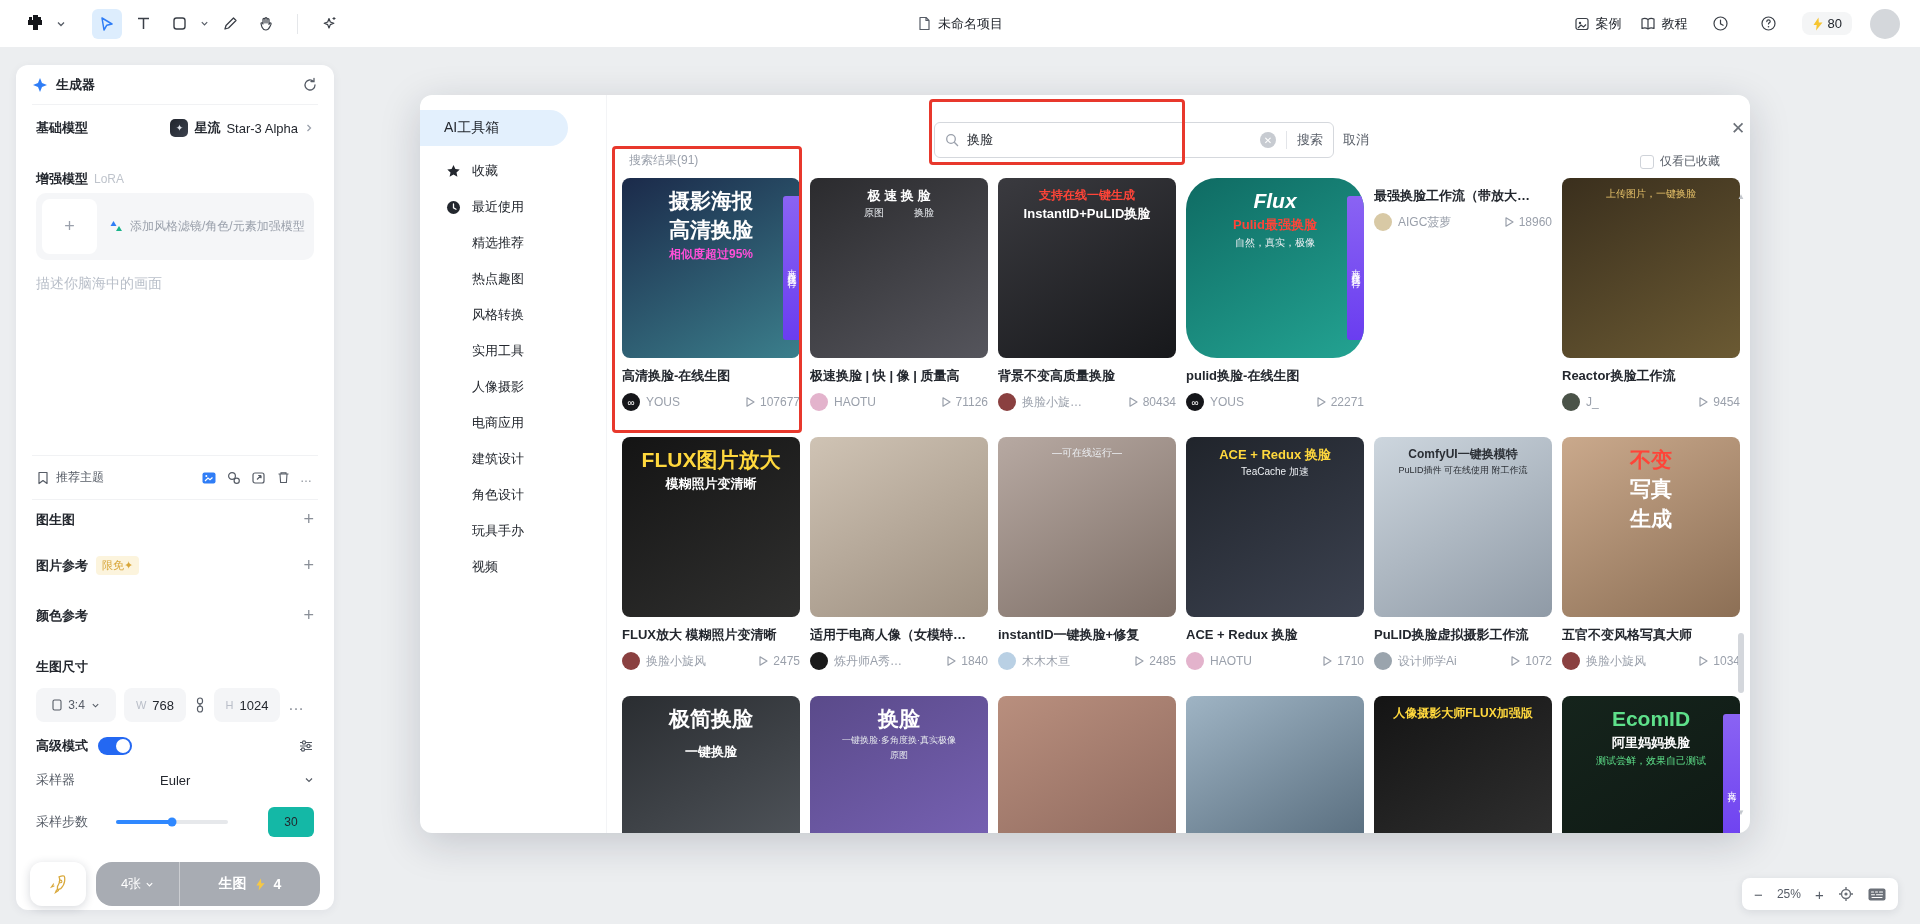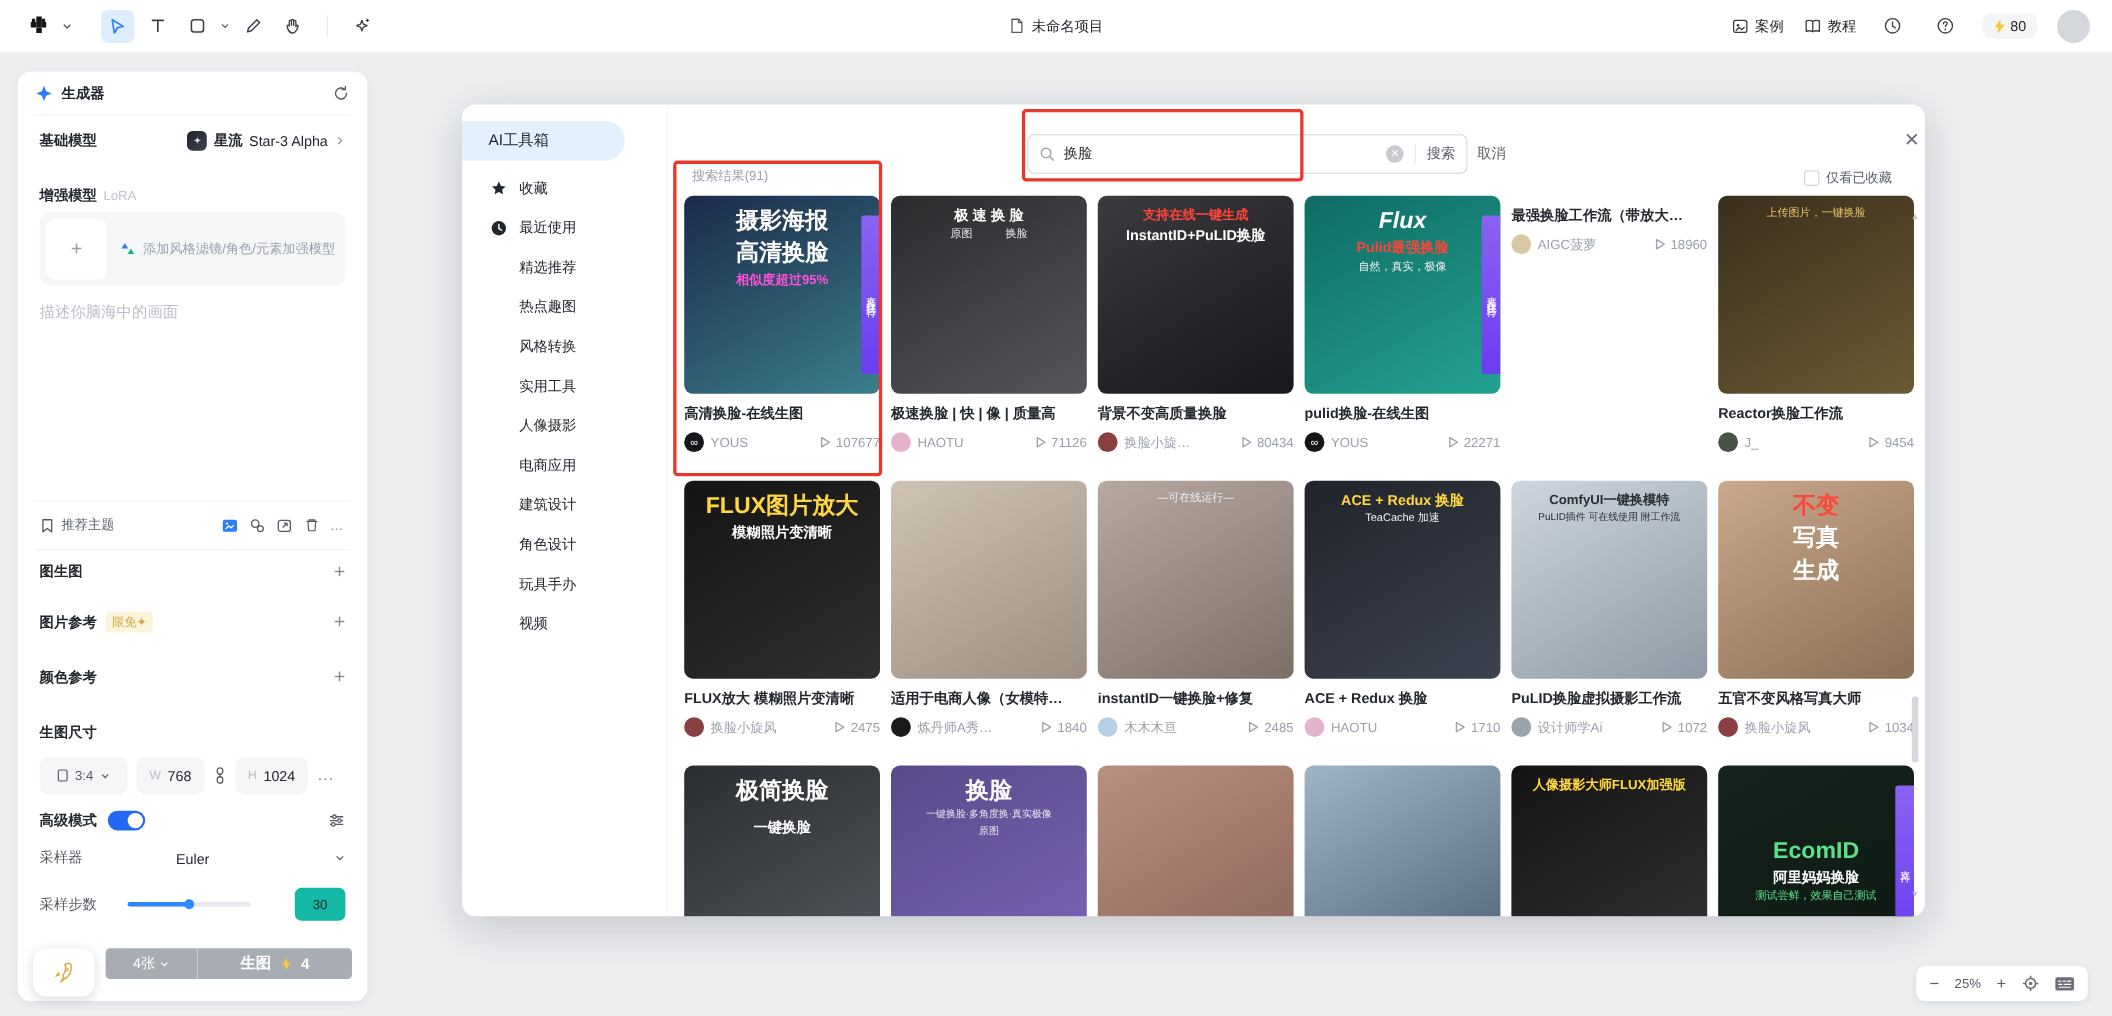--- a/index.html
+++ b/index.html
@@ -46,21 +46,21 @@
   .dots { color:#8a8f98; letter-spacing:2px; }
   .toggle { width:34px; height:18px; border-radius:9px; background:#2468f2; position:relative; }
   .toggle::after { content:""; position:absolute; right:2px; top:2px; width:14px; height:14px; border-radius:50%; background:#fff; }
   .samp-val { font-size:13px; color:#23272e; }
   .slider { width:112px; height:4px; border-radius:2px; background:#e6e8eb; position:relative; }
   .slider .fill { position:absolute; left:0; top:0; height:4px; width:50%; background:#2f88ff; border-radius:2px; }
   .slider .knob { position:absolute; left:50%; top:50%; transform:translate(-50%,-50%); width:9px; height:9px; background:#2f88ff; border-radius:50%; }
   .val-box { width:46px; height:30px; background:#14b8a6; border-radius:6px; display:flex; align-items:center; justify-content:center; font-size:12px; color:#23272e; }
   .bottom-row { top:797px; left:14px; right:14px; display:flex; gap:10px; }
   .rocket-btn { width:56px; height:44px; background:#fff; border-radius:12px; box-shadow:0 2px 10px rgba(30,40,60,.18); display:flex; align-items:center; justify-content:center; }
-  .gen-group { flex:1; height:28px; background:#a8acb3; border-radius:4px; display:flex; align-items:center; color:#fff; overflow:hidden; }
+  .gen-group { flex:1; height:44px; background:#a8acb3; border-radius:16px; display:flex; align-items:center; color:#fff; overflow:hidden; }
   .gen-count { width:84px; display:flex; align-items:center; justify-content:center; gap:4px; font-size:13px; height:100%; border-right:1px solid rgba(255,255,255,.4); }
   .gen-main { flex:1; display:flex; align-items:center; justify-content:center; gap:8px; font-size:14px; font-weight:700; }
 
   
   .modal { position:absolute; left:420px; top:95px; width:1330px; height:738px; background:#fff; border-radius:12px; box-shadow:0 10px 40px rgba(20,30,50,.18); overflow:hidden; z-index:20; }
   .m-side { position:absolute; left:0; top:0; width:187px; height:100%; border-right:1px solid #f3f4f6; }
   .m-side-title { position:absolute; left:0; top:15px; width:148px; height:36px; background:#e3f0fd; border-radius:0 18px 18px 0; display:flex; align-items:center; padding-left:24px; font-size:14px; color:#23272e; }
   .m-nav { position:absolute; left:0; top:58px; width:100%; }
   .m-nav-item { height:36px; display:flex; align-items:center; gap:10px; padding-left:24px; font-size:13px; color:#23272e; cursor:default; }
   .m-nav-item .ic { width:18px; display:flex; justify-content:center; }
@@ -520,21 +520,21 @@
             <div class="c-name">换脸小旋…</div>
             <div class="c-count">
               <svg width="12" height="12" viewBox="0 0 12 12">
                 <path d="M3 1.8l7 4.2-7 4.2z" fill="none" stroke="#9aa0ab" stroke-width="1.2" stroke-linejoin="round"></path>
               </svg>
               <span>80434</span>
             </div>
           </div>
         </div>
         <div class="card">
-          <div class="thumb" style="background: linear-gradient(150deg, rgb(15, 107, 99) 0%, rgb(35, 163, 146) 100%);">
+          <div class="thumb" style="background: linear-gradient(150deg, rgb(15, 107, 99) 0%, rgb(35, 163, 146) 100%); border-radius: 31px;">
             <div class="tl t-xl t-italic">Flux</div>
             <div class="tl t-md t-red">Pulid最强换脸</div>
             <div class="tl t-xs">自然，真实，极像</div>
             <div class="ribbon">支持在线运行</div>
           </div>
           <div class="c-title">pulid换脸-在线生图</div>
           <div class="c-meta">
             <div class="c-av" style="background: rgb(21, 22, 26);">∞</div>
             <div class="c-name">YOUS</div>
             <div class="c-count">
@@ -691,21 +691,21 @@
         </div>
         <div class="card">
           <div class="thumb" style="background: linear-gradient(150deg, rgb(159, 180, 196) 0%, rgb(79, 100, 117) 100%);"></div>
         </div>
         <div class="card">
           <div class="thumb" style="background: linear-gradient(150deg, rgb(20, 20, 20) 0%, rgb(51, 51, 51) 100%);">
             <div class="tl t-sm t-yellow t-bold">人像摄影大师FLUX加强版</div>
           </div>
         </div>
         <div class="card">
-          <div class="thumb" style="background: linear-gradient(150deg, rgb(21, 36, 28) 0%, rgb(14, 24, 19) 100%); justify-content: center;">
+          <div class="thumb" style="background: linear-gradient(150deg, rgb(21, 36, 28) 0%, rgb(14, 24, 19) 100%);">
             <div class="tl t-lg t-green t-bold">EcomID</div>
             <div class="tl t-md">阿里妈妈换脸</div>
             <div class="tl t-xs t-green">测试尝鲜，效果自己测试</div>
             <div class="ribbon">支持</div>
           </div>
         </div>
       </div>
   </div>
 
   <div class="mscroll">

